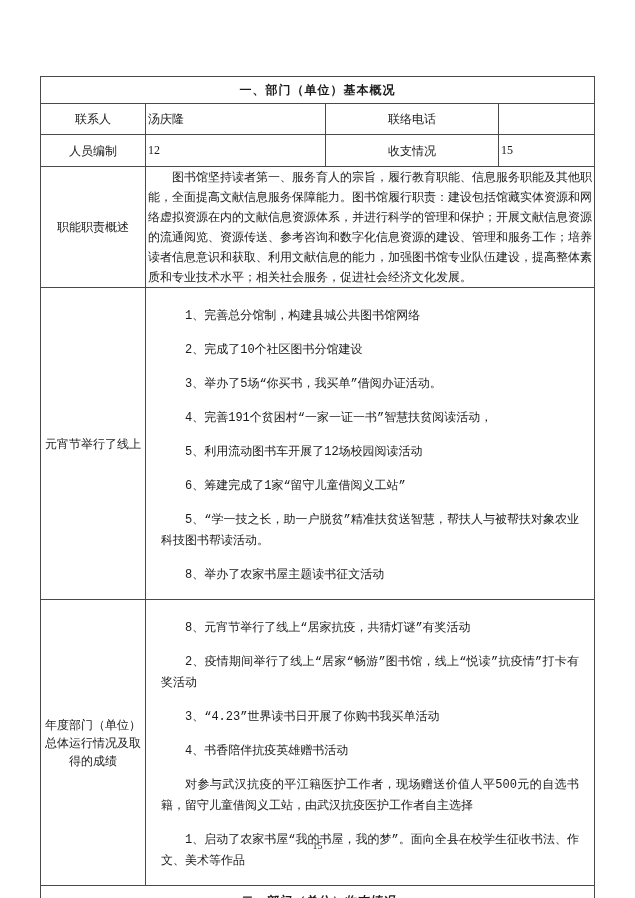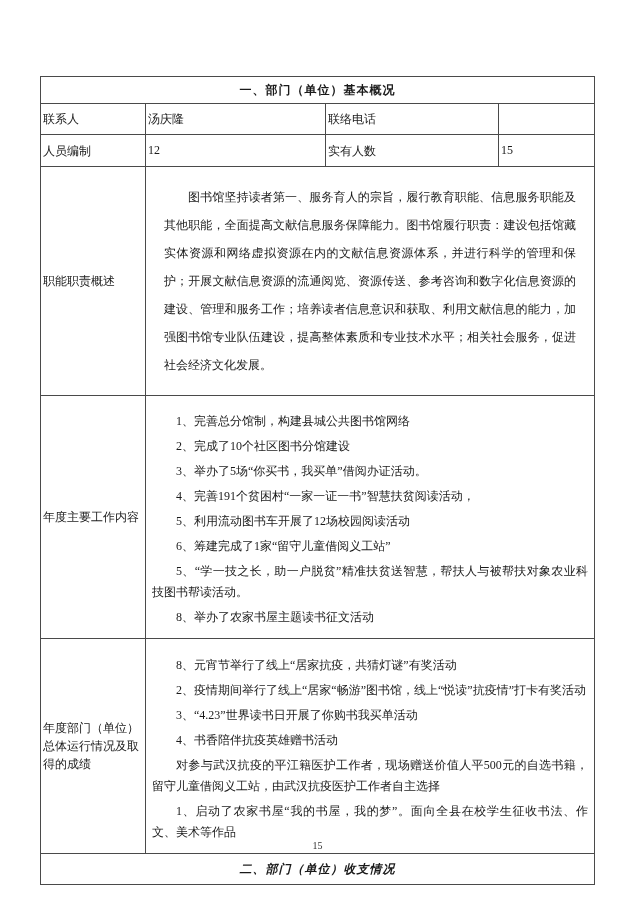--- a/index.html
+++ b/index.html
@@ -37,53 +37,54 @@
 
   .section-header-cell {
     height: 26px;
     text-align: center;
     font-weight: bold;
     font-size: 15px;
     letter-spacing: 1px;
     padding: 0;
   }
   .label-cell {
-    text-align: left;
+    text-align: center;
     padding: 0 2px;
     line-height: 18px;
   }
   .value-cell {
     text-align: left;
     padding: 0 2px;
   }
   .row-contact td { height: 30px; }
   .row-staff td { height: 31px; }
   .row-duties td { height: 120px; }
   .row-annual-work td { height: 237px; }
   .row-performance td { height: 209px; }
 
   .paragraph-cell {
     vertical-align: middle;
     padding: 0 2px;
   }
   .paragraph-cell p {
-    margin: 16px;
-    line-height: 28px;
+    margin: 0;
+    line-height: 20px;
     text-align: justify;
     text-indent: 2em;
   }
   .list-cell {
     vertical-align: top;
     padding: 5px 2px 0 2px;
   }
   .list-cell p {
-    margin: 4px;
+    margin: 13px;
     line-height: 21px;
     text-align: justify;
     text-indent: 2em;
+    font-family: Liberation Mono, monospace;
   }
   .page-number {
     position: absolute;
     left: 0;
     top: 840px;
     width: 635px;
     text-align: center;
     font-size: 10px;
     color: #333333;
   }
@@ -109,33 +110,33 @@
     <tr class="row-contact">
       <td class="label-cell">联系人</td>
       <td class="value-cell">汤庆隆</td>
       <td class="label-cell">联络电话</td>
       <td class="value-cell"></td>
     </tr>
 
     <tr class="row-staff">
       <td class="label-cell">人员编制</td>
       <td class="value-cell">12</td>
-      <td class="label-cell">实有人数</td>
+      <td class="label-cell">收支情况</td>
       <td class="value-cell">15</td>
     </tr>
 
     <tr class="row-duties">
       <td class="label-cell">职能职责概述</td>
       <td colspan="3" class="paragraph-cell">
         <p>图书馆坚持读者第一、服务育人的宗旨，履行教育职能、信息服务职能及其他职能，全面提高文献信息服务保障能力。图书馆履行职责：建设包括馆藏实体资源和网络虚拟资源在内的文献信息资源体系，并进行科学的管理和保护；开展文献信息资源的流通阅览、资源传送、参考咨询和数字化信息资源的建设、管理和服务工作；培养读者信息意识和获取、利用文献信息的能力，加强图书馆专业队伍建设，提高整体素质和专业技术水平；相关社会服务，促进社会经济文化发展。</p>
       </td>
     </tr>
 
     <tr class="row-annual-work">
-      <td class="label-cell">年度主要工作内容</td>
+      <td class="label-cell">元宵节举行了线上</td>
       <td colspan="3" class="list-cell">
         <p>1、完善总分馆制，构建县城公共图书馆网络</p>
         <p>2、完成了10个社区图书分馆建设</p>
         <p>3、举办了5场“你买书，我买单”借阅办证活动。</p>
         <p>4、完善191个贫困村“一家一证一书”智慧扶贫阅读活动，</p>
         <p>5、利用流动图书车开展了12场校园阅读活动</p>
         <p>6、筹建完成了1家“留守儿童借阅义工站”</p>
         <p>5、“学一技之长，助一户脱贫”精准扶贫送智慧，帮扶人与被帮扶对象农业科技图书帮读活动。</p>
         <p>8、举办了农家书屋主题读书征文活动</p>
       </td>

